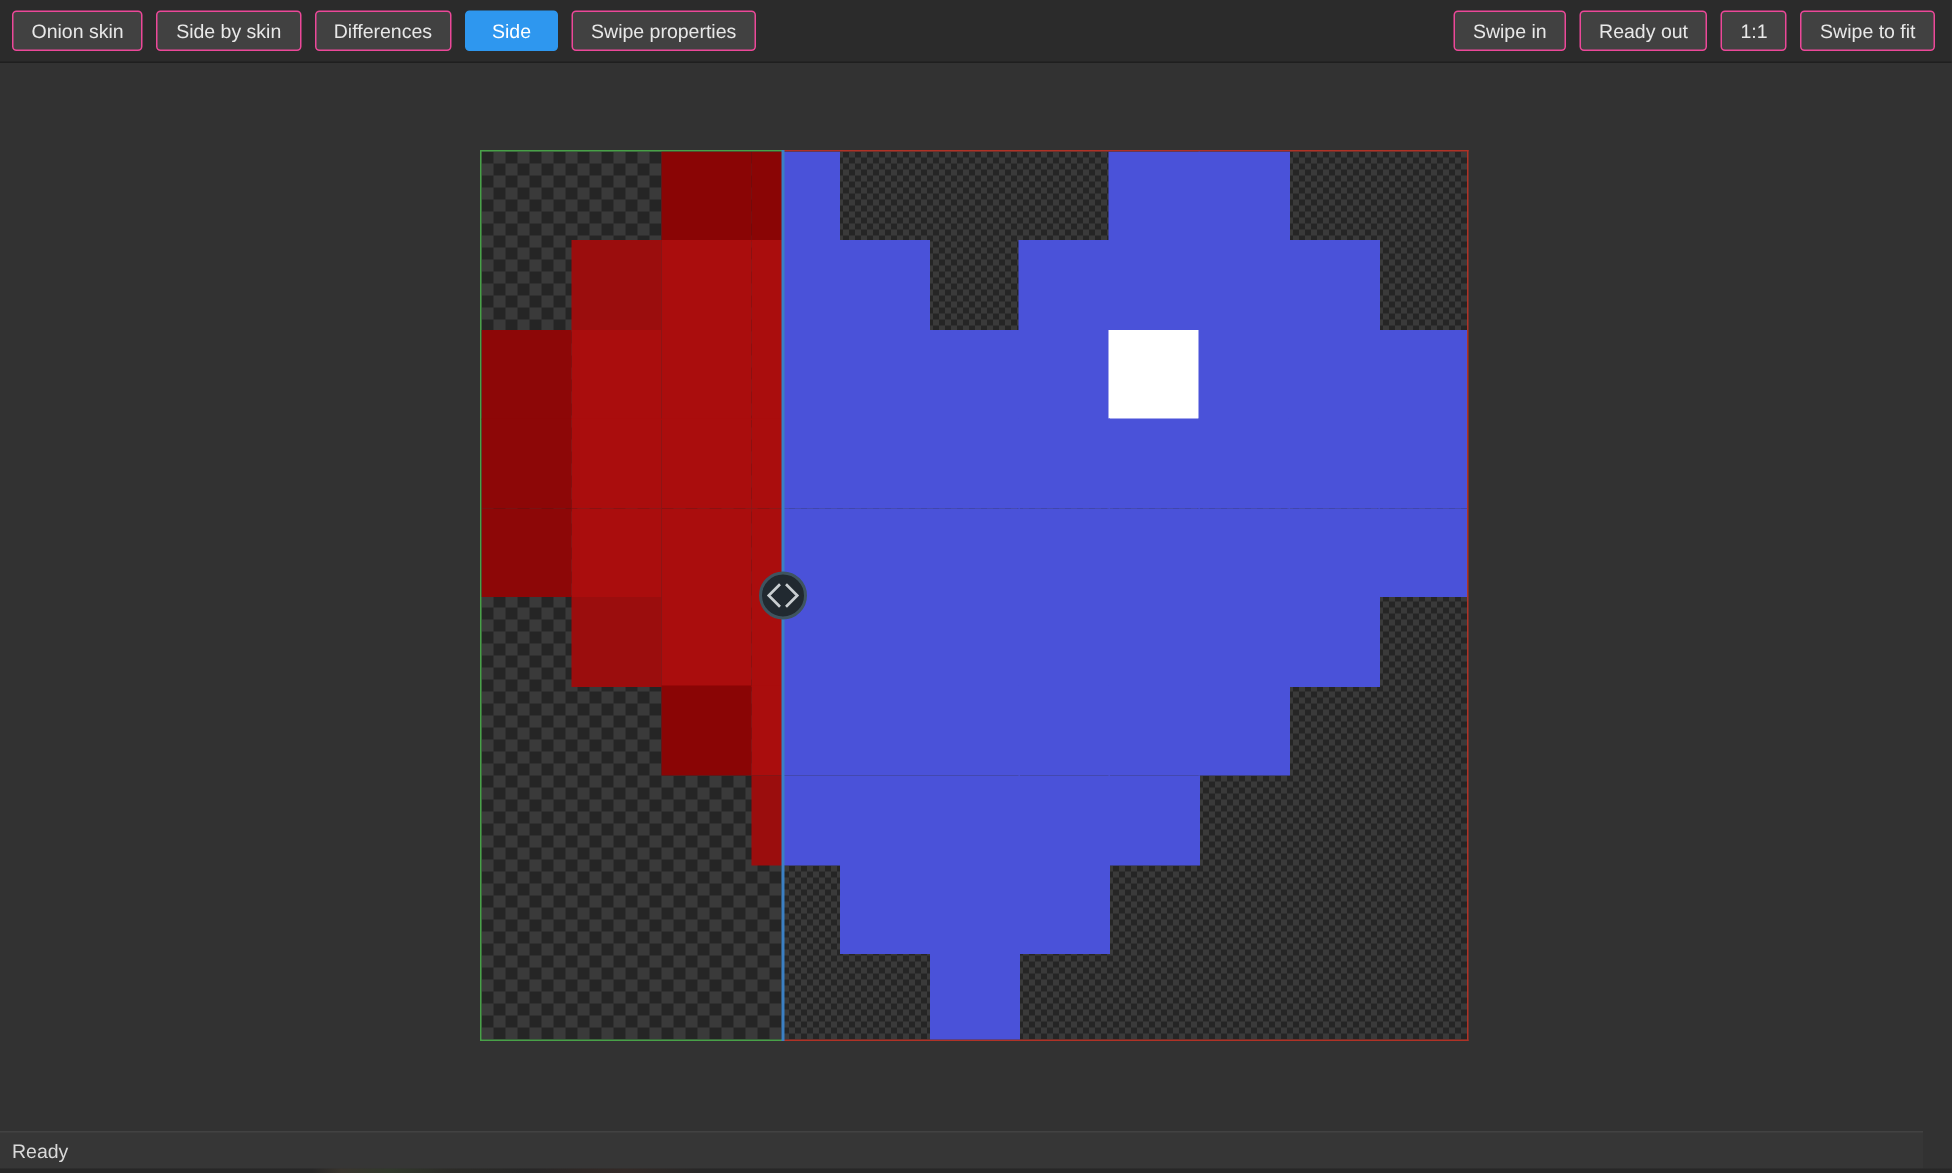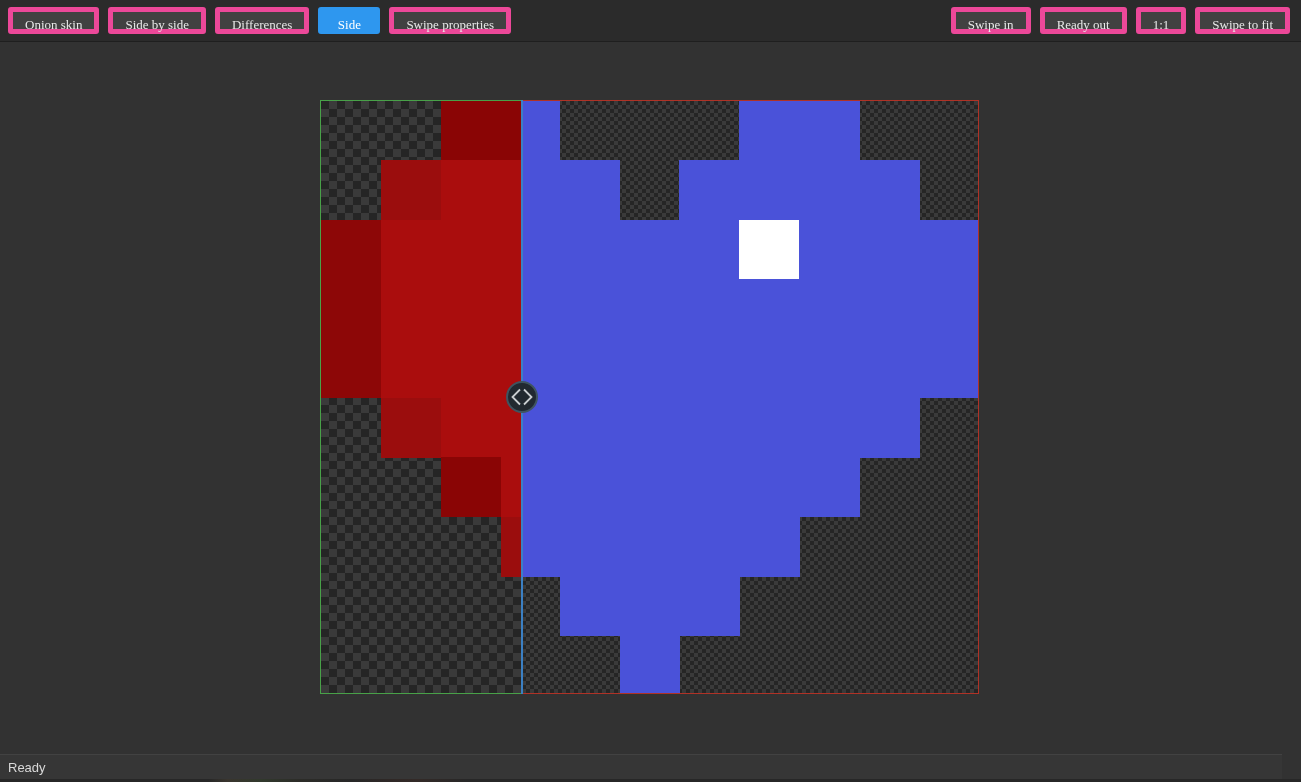--- a/index.html
+++ b/index.html
@@ -2,23 +2,23 @@
 <html><head>
 <meta charset="utf-8">
 <style>
   html,body{margin:0;padding:0;width:1301px;height:782px;overflow:hidden;
     background:#323232;font-family:"Liberation Sans",sans-serif;}
 
   
   .toolbar{position:absolute;left:0;top:0;width:1301px;height:41px;
     background:#2b2b2b;border-bottom:1px solid #1f1f1f;
     display:flex;align-items:center;}
-  .btn{height:27px;margin-left:9px;padding:0 12px;border:5px solid #ec4899;
+  .btn{height:27px;margin-left:9px;padding:0 12px;border:1px solid #ec4899;
     border-radius:3px;background:#414141;color:#e8e8e8;font-size:13px;
-    font-family:Liberation Serif, serif;line-height:25px;cursor:default;
+    font-family:Liberation Sans, sans-serif;line-height:25px;cursor:default;
     white-space:nowrap;}
   .btn:first-child{margin-left:8px;}
   .btn.active{background:#2e97ef;border-color:#2e97ef;color:#ffffff;min-width:62px;}
   .toolbar .spacer{flex:1;}
   .toolbar .right-group .btn:last-child{margin-right:11px;}
   .right-group{display:flex;align-items:center;}
 
   
   .viewport{position:absolute;left:0;top:42px;width:1301px;height:712px;
     background:#323232;}
@@ -39,21 +39,21 @@
   .bottom-sliver{position:absolute;left:0;top:779px;width:1301px;height:3px;
     background:linear-gradient(90deg,#272727 0%,#272727 16%,#39352e 17.5%,
       #31392c 20%,#2c2c28 23%,#272727 27%,#2f2826 30%,#332a27 32%,
       #272727 36%,#272727 100%);}
 </style>
 </head>
 <body>
 
 <div class="toolbar">
   <button class="btn">Onion skin</button>
-  <button class="btn">Side by side</button>
+  <button class="btn">Side by skin</button>
   <button class="btn">Differences</button>
   <button class="btn active">Side</button>
   <button class="btn">Swipe properties</button>
   <div class="spacer"></div>
   <div class="right-group">
     <button class="btn">Swipe in</button>
     <button class="btn">Ready out</button>
     <button class="btn">1:1</button>
     <button class="btn">Swipe to fit</button>
   </div>

